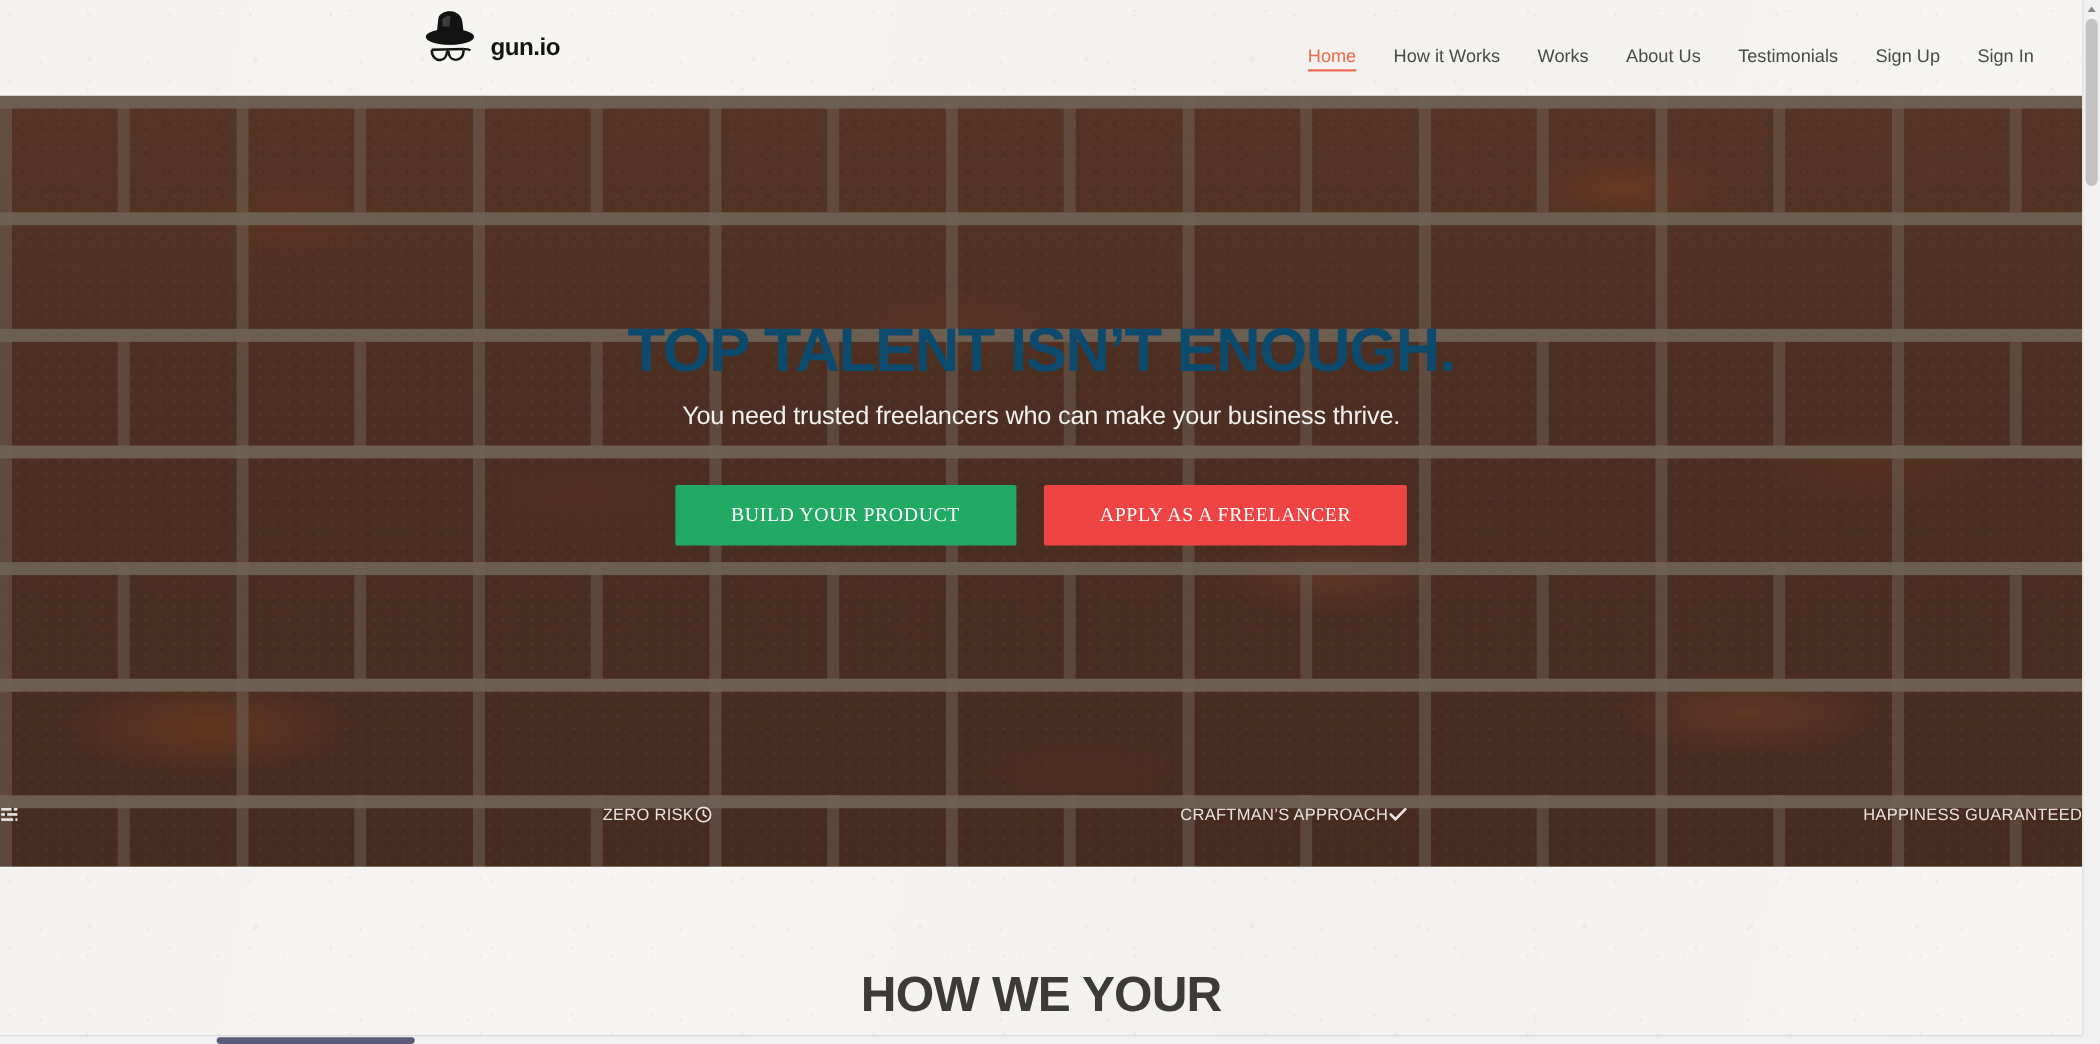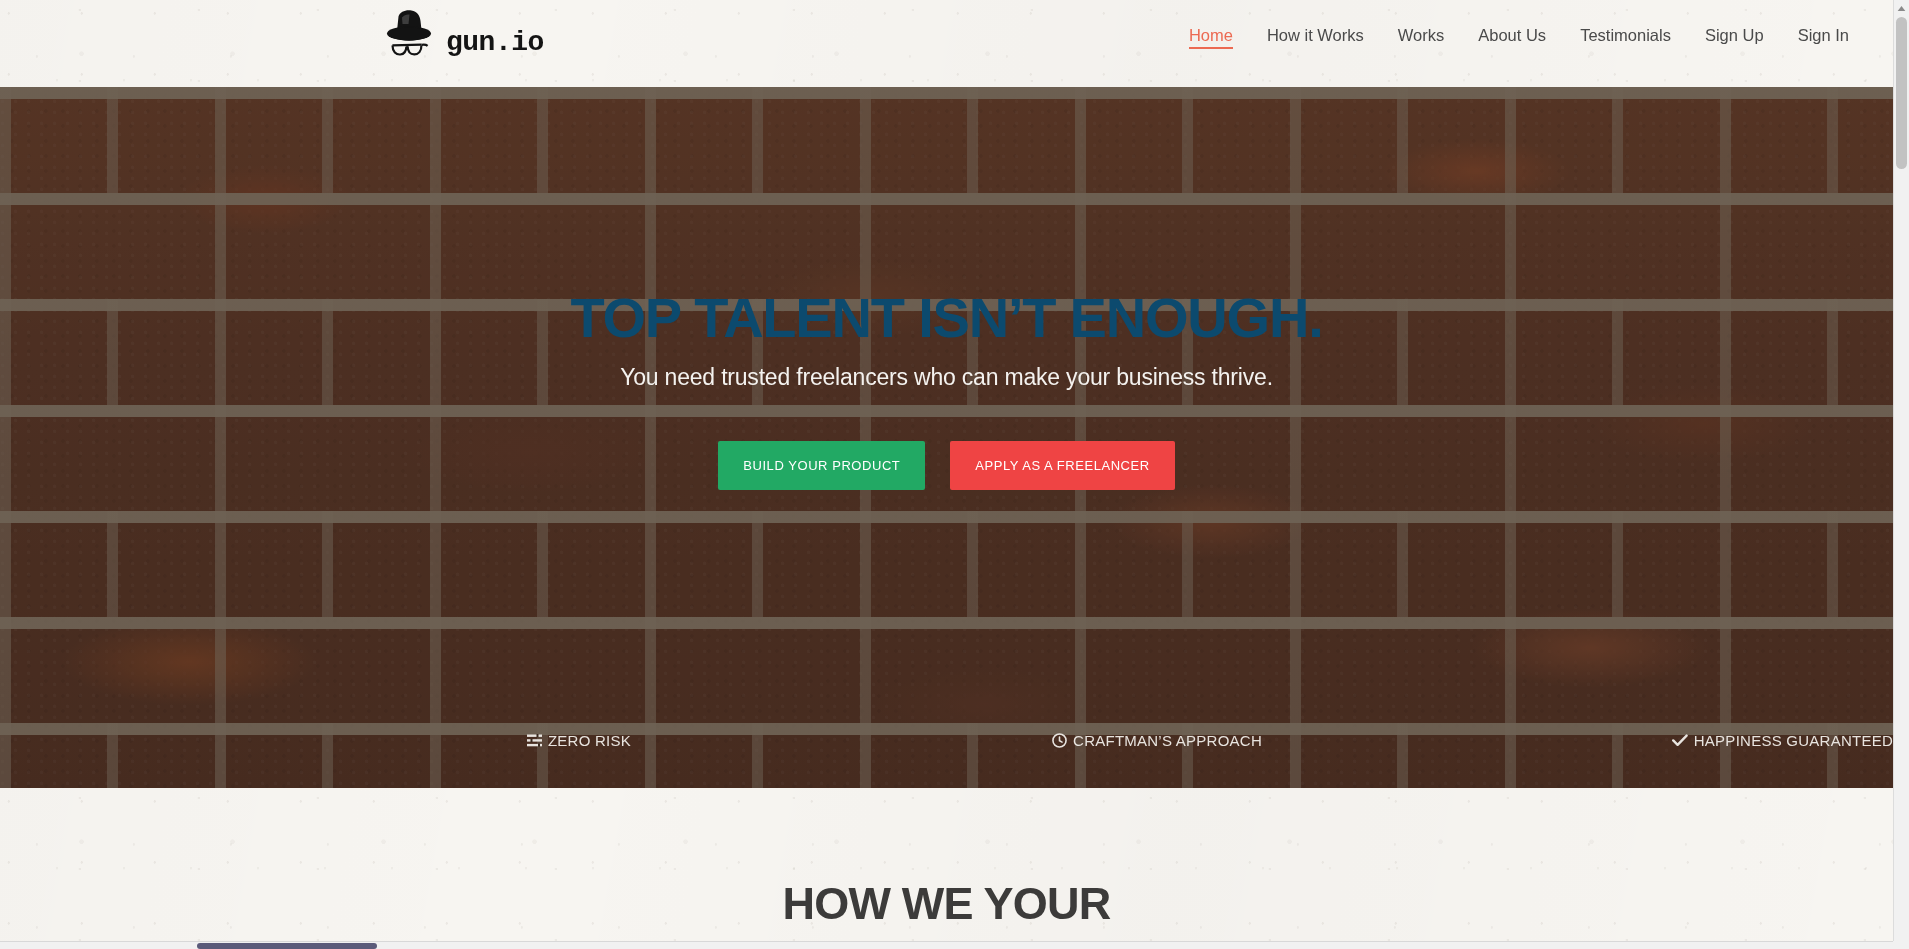--- a/index.html
+++ b/index.html
@@ -42,28 +42,28 @@
   #logo {
     position:absolute;
     left:380px; top:6px;
     display:flex; align-items:center; gap:6px;
     height:56px;
     cursor:pointer;
   }
   #logo .hat-wrap { position:relative; width:60px; height:52px; }
   .hat-svg { position:absolute; left:0; top:0; }
   #logo .wordmark {
-    font-family:Liberation Mono, monospace;
-    font-size:28px; font-weight:bold; letter-spacing:-0.5px;
+    font-family:Liberation Sans, sans-serif;
+    font-size:22px; font-weight:bold; letter-spacing:-0.5px;
     color:#141414; line-height:1; padding-bottom:4px;margin-top:22px;
   }
 
   #main-nav {
     position:absolute;
-    right:38px; top:0;
+    right:38px; top:16px;
     height:70px;
     display:flex; align-items:center; gap:0;text-align:center;
   }
   .nav-item {
     position:relative;
     font-size:16.5px;
     color:#4a4a4a;
     padding:0 17px;
     line-height:70px;
     cursor:pointer;
@@ -172,39 +172,39 @@
     color:#f4f2ef;
     letter-spacing:-0.2px;
   }
   #hero-buttons {
     margin-top:50px;
     display:flex; gap:25px;
   }
   .hero-btn {
     border:none;
     color:#ffffff;
-    font-size:13px;
+    font-size:18px;
     letter-spacing:.55px;
-    padding:17px 25px;
-    cursor:pointer;
-    font-family:Liberation Sans, sans-serif;
+    padding:17px 51px;
+    cursor:pointer;
+    font-family:Liberation Serif, serif;
     border-radius:2px;
     white-space:nowrap;
   }
   .hero-btn.green { background:#22a964; }
   .hero-btn.coral { background:#ef4444; }
 
   #hero-features {
     position:absolute;
     left:0; right:0; top:645px;
     display:flex;
   }
   .feature {
     flex:1;
-    display:flex; align-items:center; justify-content:flex-end;
+    display:flex; align-items:center; justify-content:space-between;
     gap:5px;
     color:#e8e4df;
     font-size:15px;
     letter-spacing:.25px;
     cursor:default;
   }
   .feature .ficon {
     display:inline-flex; align-items:center; justify-content:center;
     width:17px; height:17px;
   }

